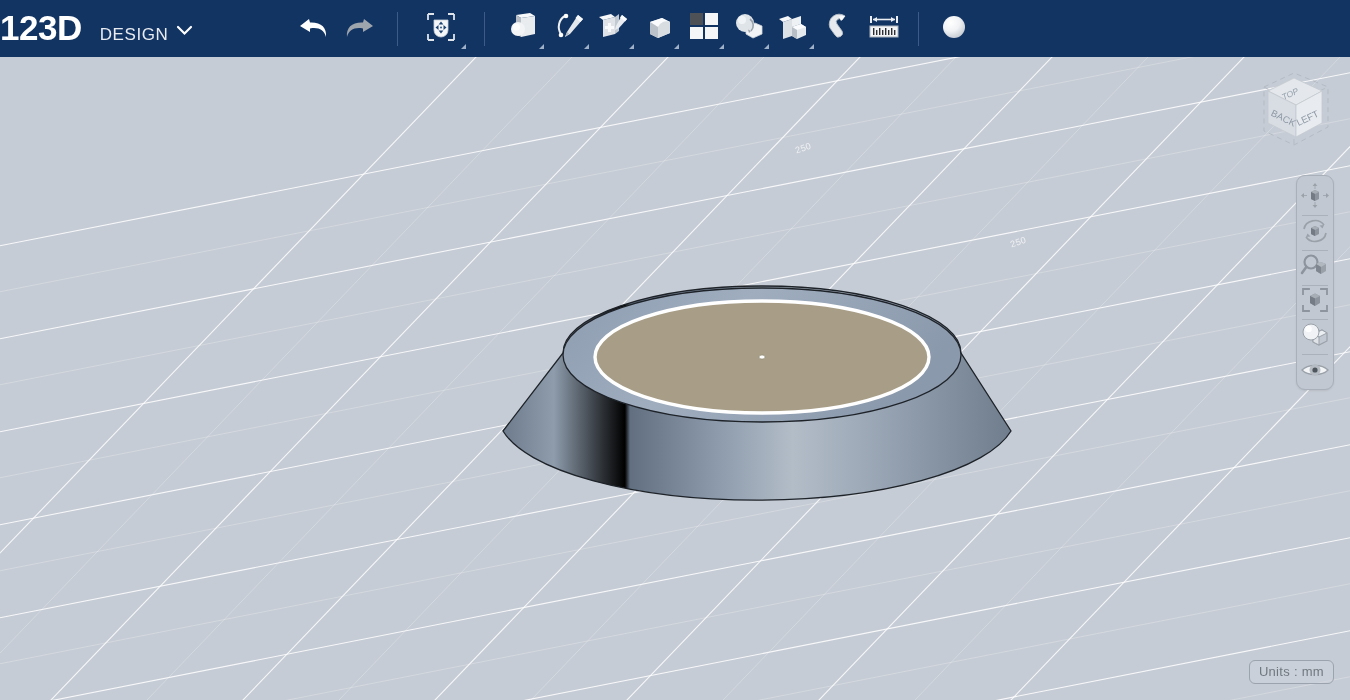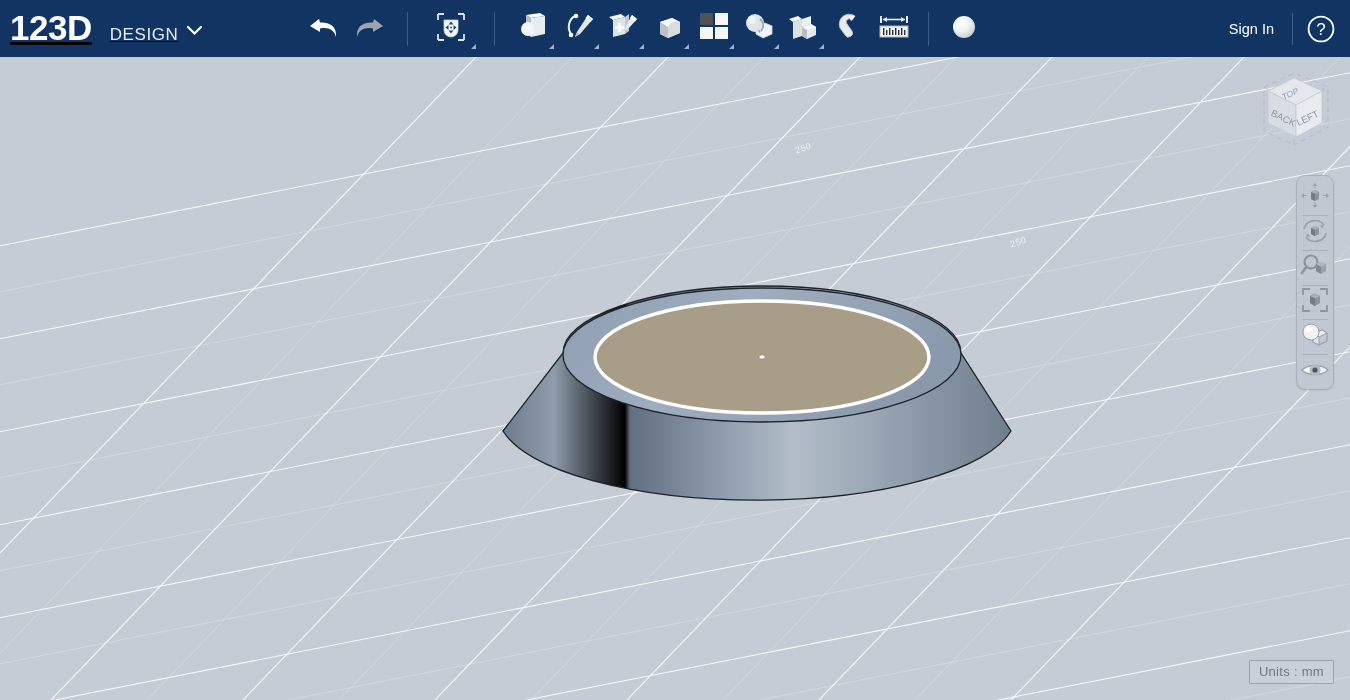--- a/index.html
+++ b/index.html
@@ -17,23 +17,22 @@
     position: absolute; left: 0; top: 0;
     width: 1350px; height: 57px;
     background: #123463;
     display: flex; align-items: center;
     z-index: 40;
   }
 
   
   #logo-group {
     display: flex; align-items: baseline;
-    padding-left: 10px; height: 53px;
+    height: 53px;
     cursor: pointer;
-    text-decoration: underline;
   }
   #logo-group .l123d {
     color: #ffffff;
     font-size: 35px; font-weight: bold;
     letter-spacing: -0.5px;
     line-height: 45px;
     position: relative; top: 3px;
   }
   #logo-group .ldesign {
     color: #e8ebf0;
@@ -128,21 +127,21 @@
     width: 34px; height: 35px;
     display: flex; align-items: center; justify-content: center;
     cursor: pointer;
   }
   .navsep { width: 26px; height: 1px; background: #aab1bb; margin: 0px 0; }
 
   
   #units {
     position: absolute; right: 16px; bottom: 16px;
     border: 1px solid #9ba3ae;
-    border-radius: 1px;
+    border-radius: 6px;
     background: rgba(206,212,220,0.55);
     color: #70787f;
     font-size: 13px;
     padding: 3px 9px 4px 9px;
     letter-spacing: 0.3px;
     cursor: pointer;
     user-select: none;
   }
 </style>
 </head>
@@ -335,30 +334,20 @@
               <stop offset="55%" stop-color="#f0f2f4"></stop>
               <stop offset="100%" stop-color="#c8ced5"></stop>
             </radialGradient>
           </defs>
           <circle cx="15" cy="15" r="11" fill="url(#matsph)"></circle>
         </svg>
         </span>
       </div>
     </div>
 
-    <div id="header-right">
-      <div id="signin">Sign In</div>
-      <div id="hdr-sep"></div>
-      <div id="help-btn" title="Help">
-        <svg width="30" height="30" viewBox="0 0 30 30">
-          <circle cx="15" cy="15" r="12.4" fill="none" stroke="#ffffff" stroke-width="1.8"></circle>
-          <text x="15" y="21" text-anchor="middle" font-family="Liberation Sans, sans-serif" font-size="17" fill="#ffffff">?</text>
-        </svg>
-      </div>
-    </div>
   </div>
 
   <div id="canvas">
 
     <svg id="grid-svg" width="1350" height="643" viewBox="0 0 1350 643">
       <defs>
         <linearGradient id="coneBody" x1="0" y1="0" x2="1" y2="0">
           <stop offset="0%" stop-color="#6d7b8c"></stop>
           <stop offset="10%" stop-color="#8e9cac"></stop>
           <stop offset="24%" stop-color="#657policy"></stop>

